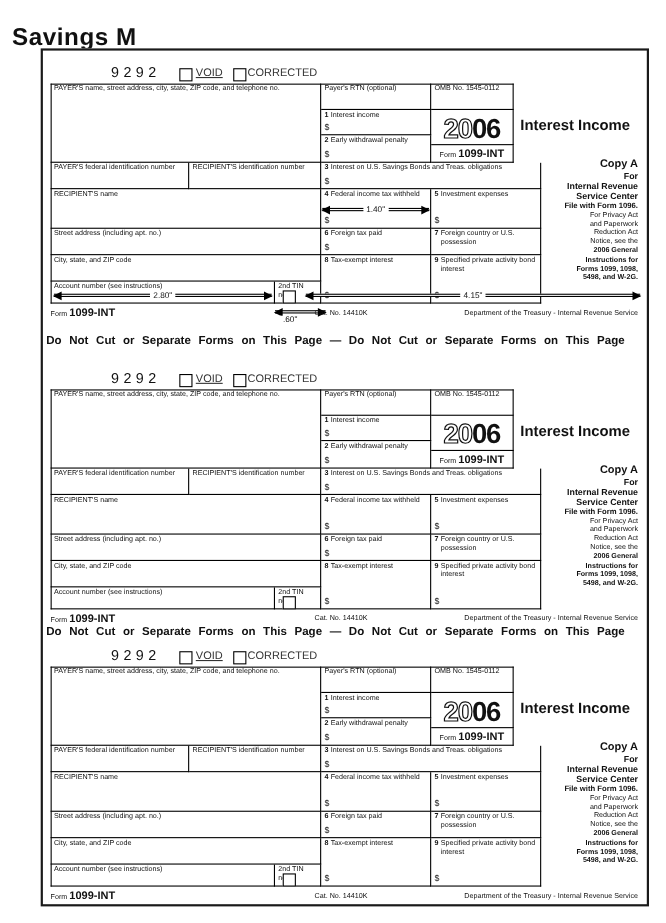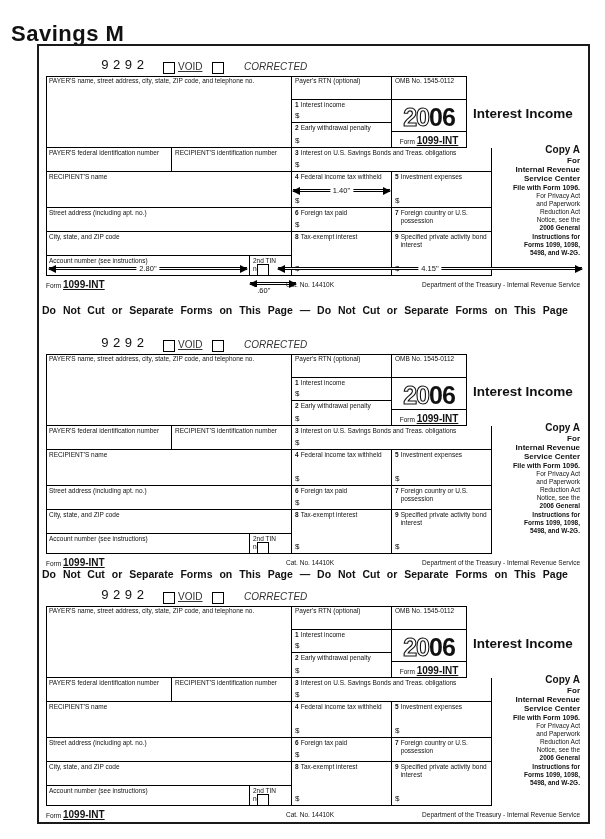--- a/index.html
+++ b/index.html
@@ -8,26 +8,26 @@
   .exhibit-border{position:absolute;left:37px;top:44px;width:549px;height:776px;border:2px solid #1a1a1a;background:#fff;}
 
   .form-slot{position:absolute;left:7px;width:534px;height:232px;}
   .slot1{top:12px}.slot2{top:290px}.slot3{top:542px}
 
   .separator{position:absolute;left:3px;width:534px;font-size:10.5px;font-weight:bold;word-spacing:4px;text-align:left;white-space:nowrap;}
   .sep1{top:258px}.sep2{top:522px}
 
   
   .code-row{position:absolute;left:0;top:0;width:534px;height:18px;}
-  .ocr-code{position:absolute;left:55px;top:0;font-family:Liberation Mono, monospace;font-size:13px;letter-spacing:4px;}
+  .ocr-code{position:absolute;left:55px;top:0;font-family:Liberation Sans, sans-serif;font-size:13px;letter-spacing:4px;}
   .cb{width:10px;height:10px;border:1px solid #000;background:#fff;display:inline-block;}
   .void-cb{position:absolute;left:117px;top:4px;}
   .void-lbl{position:absolute;left:132px;top:3px;font-size:10px;color:#333;text-decoration:underline;}
   .corr-cb{position:absolute;left:166px;top:4px;}
-  .corr-lbl{position:absolute;left:198px;top:3px;font-size:10px;color:#333;font-style:italic;}
+  .corr-lbl{position:absolute;left:179px;top:3px;font-size:10px;color:#333;}
 
   
   .fbox{position:absolute;left:0;top:18px;width:534px;height:200px;}
   .cell{position:absolute;border-right:1px solid #000;border-bottom:1px solid #000;box-sizing:border-box;font-size:6.5px;line-height:1.2;}
   .cell .pad{padding:1px 3px;}
   .edge-top{position:absolute;left:0;top:0;width:421px;height:1px;background:#000;}
   .edge-left{position:absolute;left:0;top:0;width:1px;height:200px;background:#000;}
 
   .c-payer{left:0;top:0;width:246px;height:72px;}
   .c-rtn{left:246px;top:0;width:100px;height:24px;}
@@ -53,21 +53,21 @@
   .c-tin{left:204px;top:180px;width:42px;height:20px;}
 
   .bn{font-weight:bold;}
   .lbl{display:flex;gap:2px;}
   .dollar{position:absolute;left:3px;bottom:1px;font-size:8px;}
   .year-wrap{text-align:center;margin-top:2px;font-weight:bold;font-size:25px;letter-spacing:-1px;}
   .y-out{color:#fff;-webkit-text-stroke:1.1px #111;}
   .y-solid{color:#111;}
   .formnum-wrap{text-align:center;margin-top:3px;}
   .f-word{font-size:6.5px;}
-  .f-num{font-size:10px;font-weight:bold;text-decoration:underline;}
+  .f-num{font-size:10px;font-weight:bold;}
   .big-title{font-size:13.5px;font-weight:bold;white-space:nowrap;}
   .tin-cb{position:absolute;left:7px;top:8px;}
 
   
   .copy-col{position:absolute;left:448px;top:68px;width:86px;height:128px;text-align:right;}
   .ca1{font-size:10px;font-weight:bold;margin-bottom:1px;}
   .ca2{font-size:8px;font-weight:bold;line-height:1.15;}
   .ca3{font-size:7px;font-weight:bold;line-height:1.2;}
   .ca4{font-size:6.5px;line-height:1.25;}
   .ca5{font-size:6.5px;font-weight:bold;line-height:1.25;}

